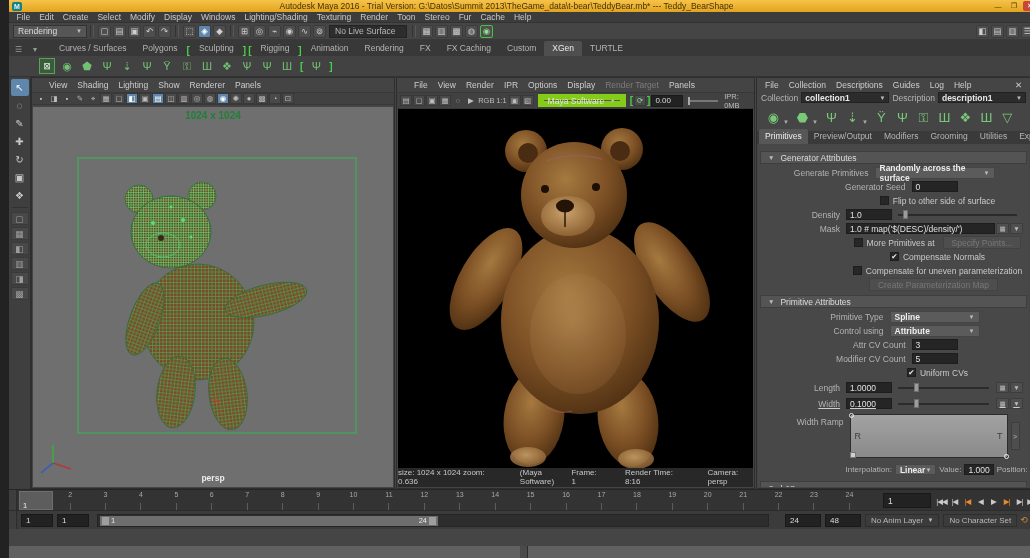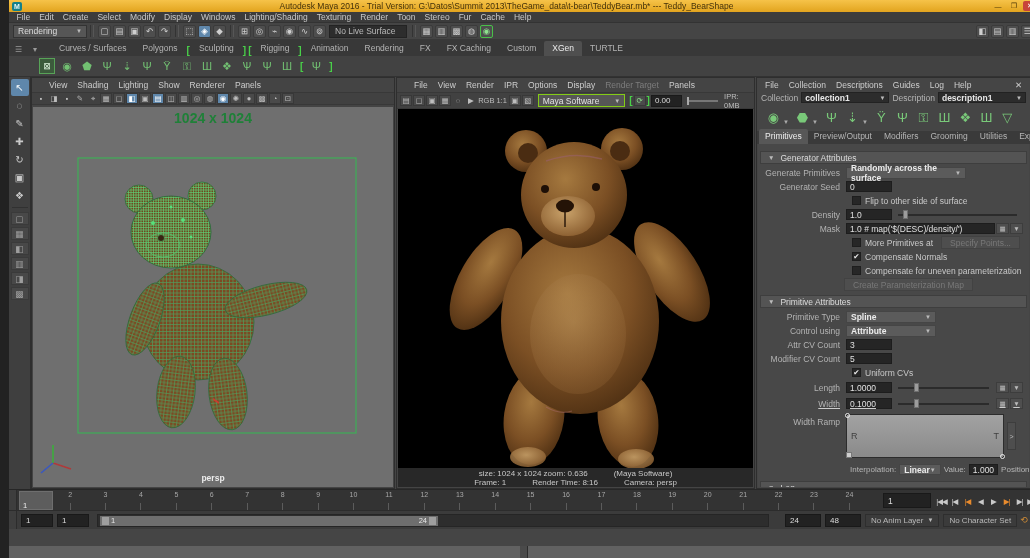--- a/index.html
+++ b/index.html
@@ -51,25 +51,25 @@
   #vp-right { left:387px; top:77px; width:359px; height:412px; }
   .vp-menus { height:14px; display:flex; align-items:center; padding-left:12px; }
   .vp-menus span { padding:0 5px; font-size:8.5px; color:#cdcdcd; white-space:nowrap; }
   .vp-menus .dim { color:#7d7d7d; }
   .vp-iconbar { height:13px; background:#414141; display:flex; align-items:center; padding-left:3px; gap:1px; border-top:1px solid #383838; border-bottom:1px solid #383838; }
   .vpi { min-width:12px; height:11px; font-size:7.5px; color:#bdbdbd; display:flex; align-items:center; justify-content:center; background:#4a4a4a; border:1px solid #383838; padding:0 1px; }
   .vpi.active { background:#5f87ab; color:#fff; }
   .vpi.flat { background:none; border:none; }
   .canvas-left { position:absolute; top:29px; left:1px; right:1px; bottom:1px; background:#6f6f6f; overflow:hidden; }
   .canvas-right { position:absolute; top:31px; left:1px; right:1px; bottom:20px; background:#000; overflow:hidden; }
-  .res-label { position:absolute; top:3px; width:100%; text-align:center; color:#1f8038; font-weight:bold; font-size:14px; }
+  .res-label { position:absolute; top:3px; width:100%; text-align:center; color:#1f8038; font-weight:bold; font-size:10px; }
   .persp-label { position:absolute; bottom:4px; width:100%; text-align:center; color:#ececec; font-weight:bold; font-size:8.5px; }
-  .rv-infobar { position:absolute; left:1px; right:1px; bottom:1px; height:19px; background:#282828; font-size:8px; color:#c8c8c8; display:flex; flex-direction:column; justify-content:center; }
+  .rv-infobar { position:absolute; left:1px; right:1px; bottom:1px; height:19px; background:#282828; font-size:8px; color:#c8c8c8; display:flex; flex-direction:row; justify-content:center; }
   .rv-line { display:flex; justify-content:center; gap:26px; line-height:9px; }
-  .rv-dd { height:13px; width:96px; background:#565656; border:1px solid #84cc16; display:flex; align-items:center; justify-content:space-between; padding:0 4px; color:#e4e4e4; font-size:8.5px; margin:0 3px; }
+  .rv-dd { height:13px; width:96px; background:#565656; border:6px solid #84cc16; display:flex; align-items:center; justify-content:space-between; padding:0 4px; color:#e4e4e4; font-size:8.5px; margin:0 3px; }
   .rv-field { height:12px; width:34px; background:#222; border:1px solid #1a1a1a; color:#ddd; font-size:8px; display:flex; align-items:center; padding:0 3px; }
   .rv-slider { width:34px; height:2px; background:#777; margin:0 4px; position:relative; }
   .rv-slider i { position:absolute; left:0; top:-3px; width:2px; height:8px; background:#aaa; }
   .gbr { color:#49d049; font-weight:bold; font-size:10px; }
 
   
   #xgen { left:747px; top:77px; width:275px; height:412px; background:#454545; border:1px solid #2e2e2e; }
   .xg-menus { height:13px; display:flex; align-items:center; padding-left:3px; }
   .xg-menus span { padding:0 5px; font-size:8.5px; color:#cdcdcd; }
   .xg-close { margin-left:auto; margin-right:3px; color:#9a9a9a; font-size:7px; }
@@ -79,21 +79,21 @@
   .arr { font-size:6px; color:#bbb; }
   .xg-iconrow { height:27px; display:flex; align-items:center; padding:0 7px; gap:2px; background:#454545; }
   .xg-icon { width:19px; height:20px; color:#79c979; font-size:13px; display:flex; align-items:center; justify-content:center; }
   .xg-mini { color:#aaa; font-size:6px; margin:8px 2px 0 -2px; }
   .xg-tabs { height:13px; background:#3a3a3a; display:flex; align-items:flex-end; padding-left:2px; }
   .xg-tab { padding:2px 6px 3px; font-size:8.5px; color:#b5b5b5; white-space:nowrap; }
   .xg-tab.active { background:#575757; color:#eee; border-radius:2px 2px 0 0; }
   .xg-content { position:absolute; top:66px; left:1px; right:1px; bottom:1px; background:#484848; overflow:hidden; padding-top:7px; }
   .sect { height:13px; background:#545454; border:1px solid #3e3e3e; display:flex; align-items:center; gap:6px; padding-left:7px; margin:0 2px 2px; color:#dddddd; font-weight:normal; font-size:8.5px; }
   .sect .arr { font-size:6.5px; }
-  .xrow { display:flex; align-items:center; min-height:13px; margin:1px 6px 1px 0; }
+  .xrow { display:flex; align-items:center; min-height:13px; margin:1px 6px 1px 0;justify-content:center; }
   .xlabel { width:88px; text-align:right; padding-right:6px; color:#b3b3b3; font-size:8.5px; flex-shrink:0; white-space:nowrap; }
   .xfield { height:11px; background:#252525; border:1px solid #1d1d1d; color:#e0e0e0; font-size:8.5px; display:flex; align-items:center; padding:0 3px; }
   .w-sm { width:46px; } .w-md { width:90px; } .w-lg { flex:1; }
   .xdd { height:12px; background:#5b5b5b; border:1px solid #454545; color:#ececec; font-size:8.5px; display:flex; align-items:center; justify-content:space-between; padding:0 4px; font-weight:bold; }
   .chk { width:9px; height:9px; background:#272727; border:1px solid #1e1e1e; color:#ececec; font-size:7.5px; line-height:8px; text-align:center; margin-right:4px; flex-shrink:0; }
   .chklabel { color:#c9c9c9; font-size:8.5px; white-space:nowrap; }
   .slider { flex:1; height:11px; position:relative; margin:0 6px; }
   .slider .track { position:absolute; left:0; right:0; top:5px; height:2px; background:#2b2b2b; }
   .slider .handle { position:absolute; top:1px; width:5px; height:9px; background:#9c9c9c; border:1px solid #6f6f6f; }
   .map-btn { width:13px; height:11px; background:#4f4f4f; border:1px solid #3d3d3d; color:#bbb; font-size:6.5px; display:flex; align-items:center; justify-content:center; margin-left:1px; }

